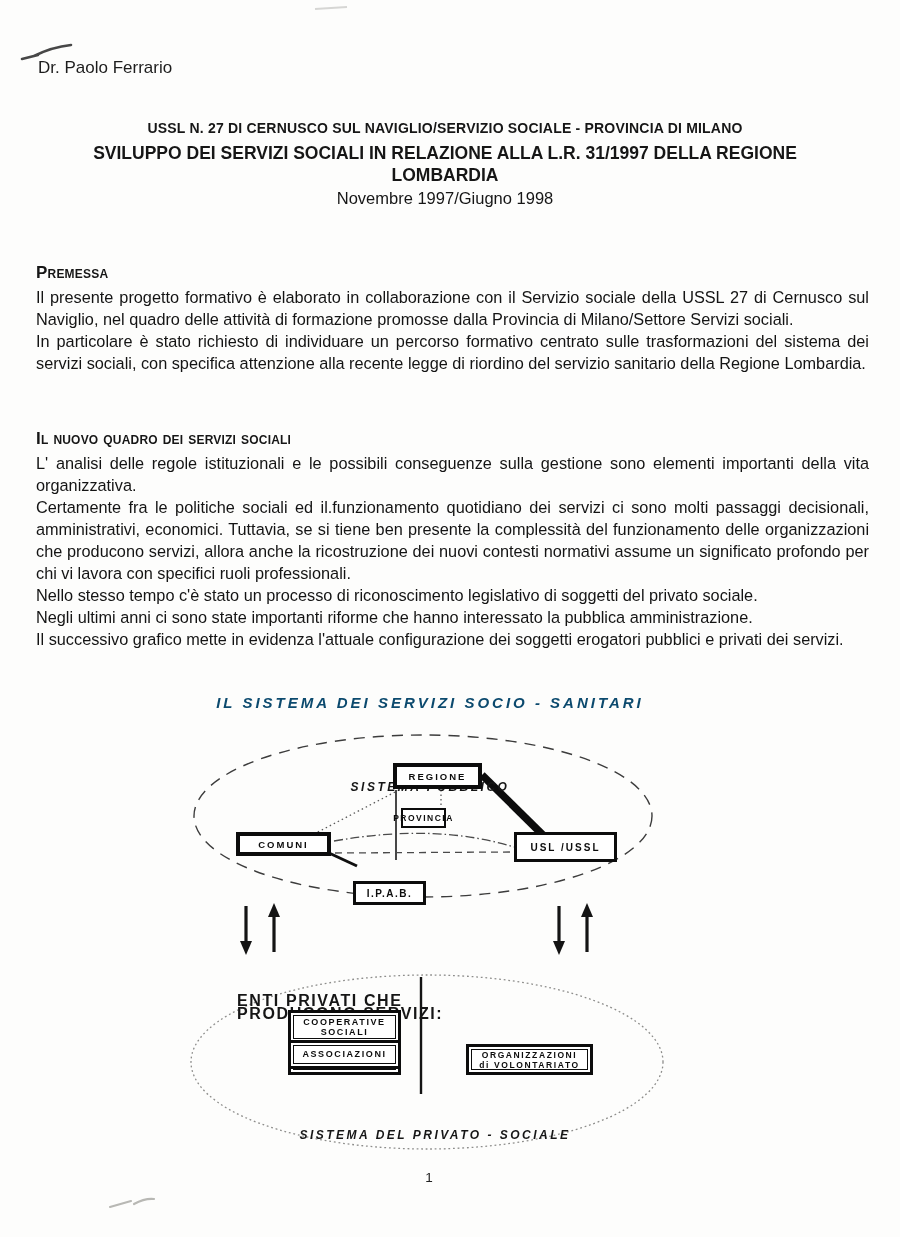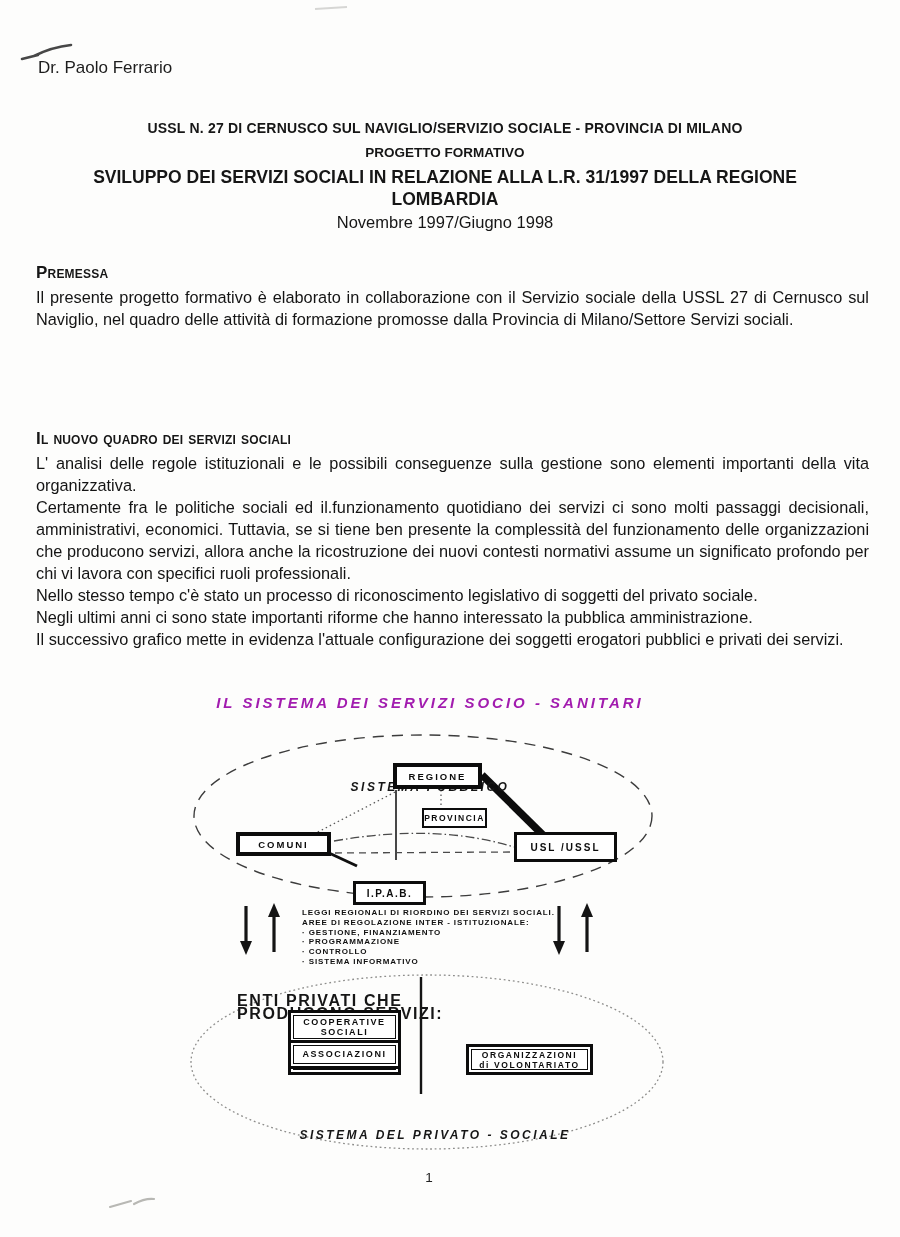--- a/index.html
+++ b/index.html
@@ -15,33 +15,33 @@
   .h-line1{font-size:14px;font-weight:700;letter-spacing:.2px;}
   .h-line2{font-size:13.5px;font-weight:700;margin-top:9px;}
   .h-title{font-size:17.5px;font-weight:700;max-width:730px;margin:7px auto 0;line-height:21.5px;}
   .h-dates{font-size:16.5px;margin-top:3px;}
   
   .sec{left:36px;width:833px;}
   .sec-h{font-weight:700;font-variant:small-caps;font-size:17px;letter-spacing:.2px;margin:0 0 3px 0;}
   .sec p{font-size:16.3px;line-height:22px;text-align:justify;margin:0;color:#141414;}
   
   .d-title{left:0;top:694px;width:860px;text-align:center;font-style:italic;font-weight:700;
-           font-size:15px;letter-spacing:3px;color:#a21caf;}
+           font-size:15px;letter-spacing:3px;color:#0c4a6e;}
   .d-public{left:250px;top:780px;width:360px;text-align:center;font-style:italic;font-weight:700;
             font-size:12px;letter-spacing:2.5px;}
   .d-private-lbl{left:0;top:1128px;width:870px;text-align:center;font-style:italic;font-weight:700;
             font-size:12px;letter-spacing:2.5px;}
   .d-enti{left:237px;top:995px;font-weight:700;font-size:16px;
           letter-spacing:1.6px;line-height:12.5px;}
   .d-reg{left:302px;top:908px;font-weight:700;font-size:8px;letter-spacing:.9px;line-height:9.8px;color:#101010;}
   
   .dbox{position:absolute;background:#fff;box-sizing:border-box;display:flex;align-items:center;
         justify-content:center;font-weight:700;color:#0c0c0c;text-align:center;}
   .b-regione{left:393px;top:763px;width:89px;height:26px;border:4px solid #0c0c0c;font-size:9.5px;letter-spacing:2px;}
-  .b-provincia{left:422px;top:808px;width:65px;height:20px;border:2.5px solid #0c0c0c;font-size:8.5px;letter-spacing:1.5px;}
+  .b-provincia{left:401px;top:808px;width:45px;height:20px;border:2.5px solid #0c0c0c;font-size:8.5px;letter-spacing:1.5px;}
   .b-comuni{left:236px;top:832px;width:95px;height:24px;border:4px solid #0c0c0c;font-size:9.5px;letter-spacing:2px;}
   .b-usl{left:514px;top:832px;width:103px;height:30px;border:3.5px solid #0c0c0c;font-size:10px;letter-spacing:2px;}
   .b-ipab{left:353px;top:881px;width:73px;height:24px;border:3.5px solid #0c0c0c;font-size:10px;letter-spacing:1.5px;}
   .dbl{position:absolute;border:3.5px solid #0c0c0c;background:#fff;box-sizing:border-box;padding:2px;}
   .dbl .inner{border:1px solid #0c0c0c;width:100%;height:100%;box-sizing:border-box;display:flex;
       flex-direction:column;align-items:center;justify-content:center;font-weight:700;
       font-size:9px;letter-spacing:1.6px;line-height:10.5px;color:#0c0c0c;text-align:center;}
   .b-coop{left:288px;top:1010px;width:113px;height:34px;}
   .b-fond{left:288px;top:1046px;width:113px;height:29px;}
   .b-assoc{left:288px;top:1040px;width:113px;height:29px;}
@@ -99,56 +99,48 @@
 
     <line x1="421" y1="977" x2="421" y2="1094" stroke="#141414" stroke-width="2.4"></line>
 
     <path d="M110,1207 L131,1201 M134,1204 Q145,1198 154,1199" stroke="#b8b8b4" stroke-width="2.2" fill="none" stroke-linecap="round"></path>
   </svg>
 
   <div class="abs author">Dr. Paolo Ferrario</div>
 
   <div class="abs hdr">
     <div class="h-line1">USSL N. 27 DI CERNUSCO SUL NAVIGLIO/SERVIZIO SOCIALE - PROVINCIA DI MILANO</div>
-    <div class="h-line2">PROGETTO FORMATIVO</div>
     <div class="h-title">SVILUPPO DEI SERVIZI SOCIALI IN RELAZIONE ALLA L.R. 31/1997 DELLA REGIONE LOMBARDIA</div>
     <div class="h-dates">Novembre 1997/Giugno 1998</div>
   </div>
 
   <div class="abs sec" style="top:263px;">
     <h2 class="sec-h">Premessa</h2>
     <p>Il presente progetto formativo è elaborato in collaborazione con il Servizio sociale della USSL 27 di Cernusco sul Naviglio, nel quadro delle attività di formazione promosse dalla Provincia di Milano/Settore Servizi sociali.</p>
+    <p>In particolare è stato richiesto di individuare un percorso formativo centrato sulle trasformazioni del sistema dei servizi sociali, con specifica attenzione alla recente legge di riordino del servizio sanitario della Regione Lombardia.</p>
   </div>
 
   <div class="abs sec" style="top:429px;">
     <h2 class="sec-h">Il nuovo quadro dei servizi sociali</h2>
     <p>L' analisi delle regole istituzionali e le possibili conseguenze sulla gestione sono elementi importanti della vita organizzativa.</p>
     <p>Certamente fra le politiche sociali ed il.funzionamento quotidiano dei servizi ci sono molti passaggi decisionali, amministrativi, economici. Tuttavia, se si tiene ben presente la complessità del funzionamento delle organizzazioni che producono servizi, allora anche la ricostruzione dei nuovi contesti normativi assume un significato profondo per chi vi lavora con specifici ruoli professionali.</p>
     <p>Nello stesso tempo c'è stato un processo di riconoscimento legislativo di soggetti del privato sociale.</p>
     <p>Negli ultimi anni ci sono state importanti riforme che hanno interessato la pubblica amministrazione.</p>
     <p>Il successivo grafico mette in evidenza l'attuale configurazione dei soggetti erogatori pubblici e privati dei servizi.</p>
   </div>
 
   <div class="abs d-title">IL SISTEMA DEI SERVIZI SOCIO - SANITARI</div>
   <div class="abs d-public">SISTEMA PUBBLICO</div>
 
   <div class="dbox b-regione">REGIONE</div>
   <div class="dbox b-provincia">PROVINCIA</div>
   <div class="dbox b-comuni">COMUNI</div>
   <div class="dbox b-usl">USL /USSL</div>
   <div class="dbox b-ipab">I.P.A.B.</div>
 
-  <div class="abs d-reg">
-    <div>LEGGI REGIONALI DI RIORDINO DEI SERVIZI SOCIALI.</div>
-    <div>AREE DI REGOLAZIONE INTER - ISTITUZIONALE:</div>
-    <div>· GESTIONE, FINANZIAMENTO</div>
-    <div>· PROGRAMMAZIONE</div>
-    <div>· CONTROLLO</div>
-    <div>· SISTEMA INFORMATIVO</div>
-  </div>
 
   <div class="abs d-enti">
     <div>ENTI PRIVATI CHE</div>
     <div>PRODUCONO SERVIZI:</div>
   </div>
 
   <div class="dbl b-coop">
     <div class="inner">
       <span>COOPERATIVE</span>
       <span>SOCIALI</span>

